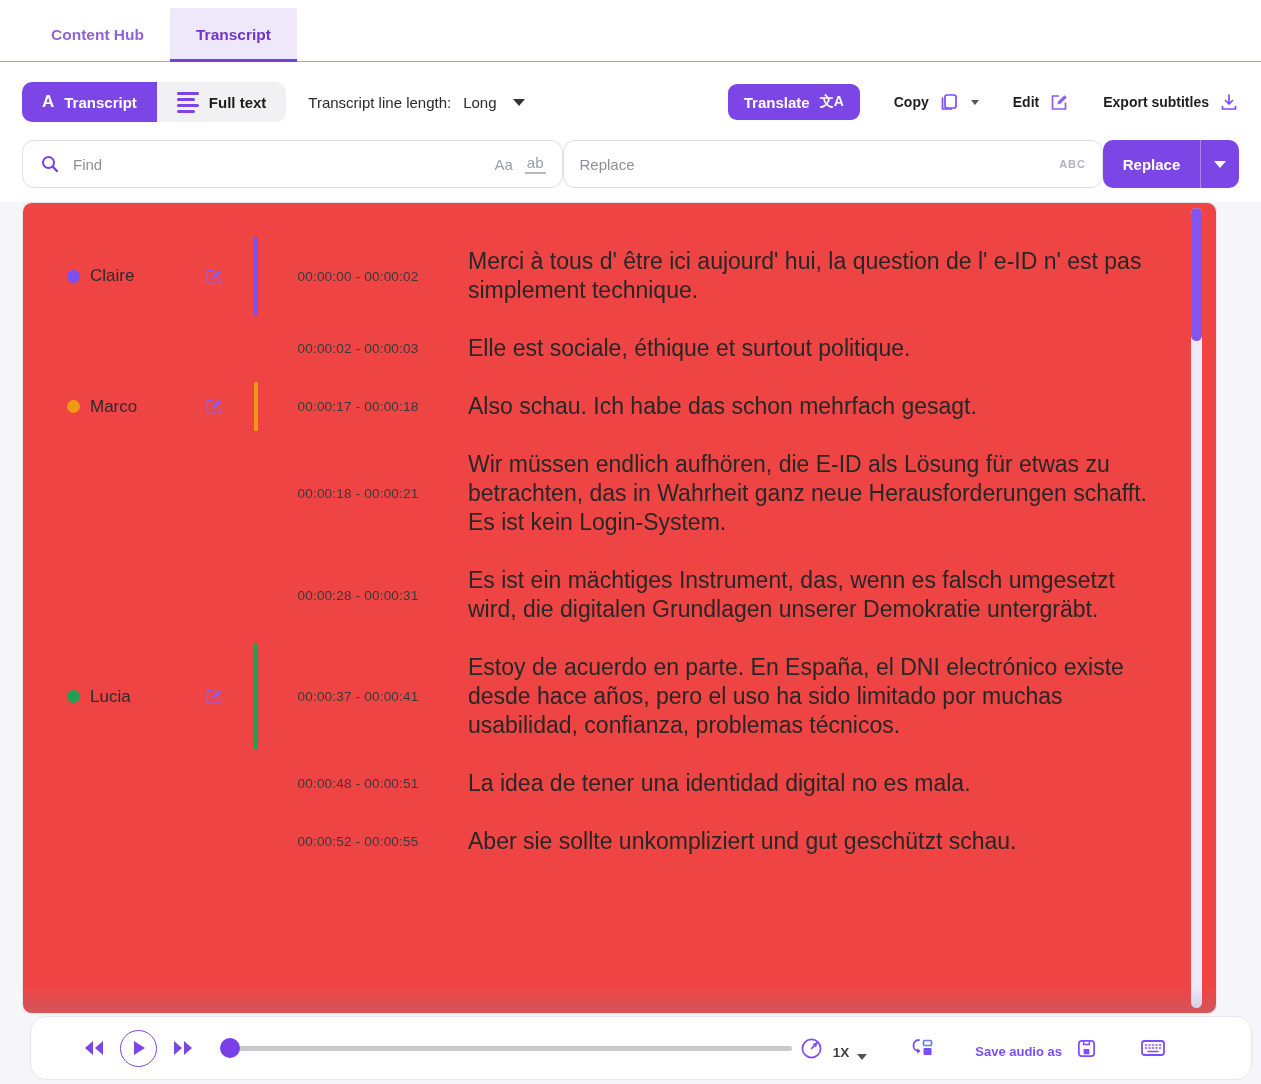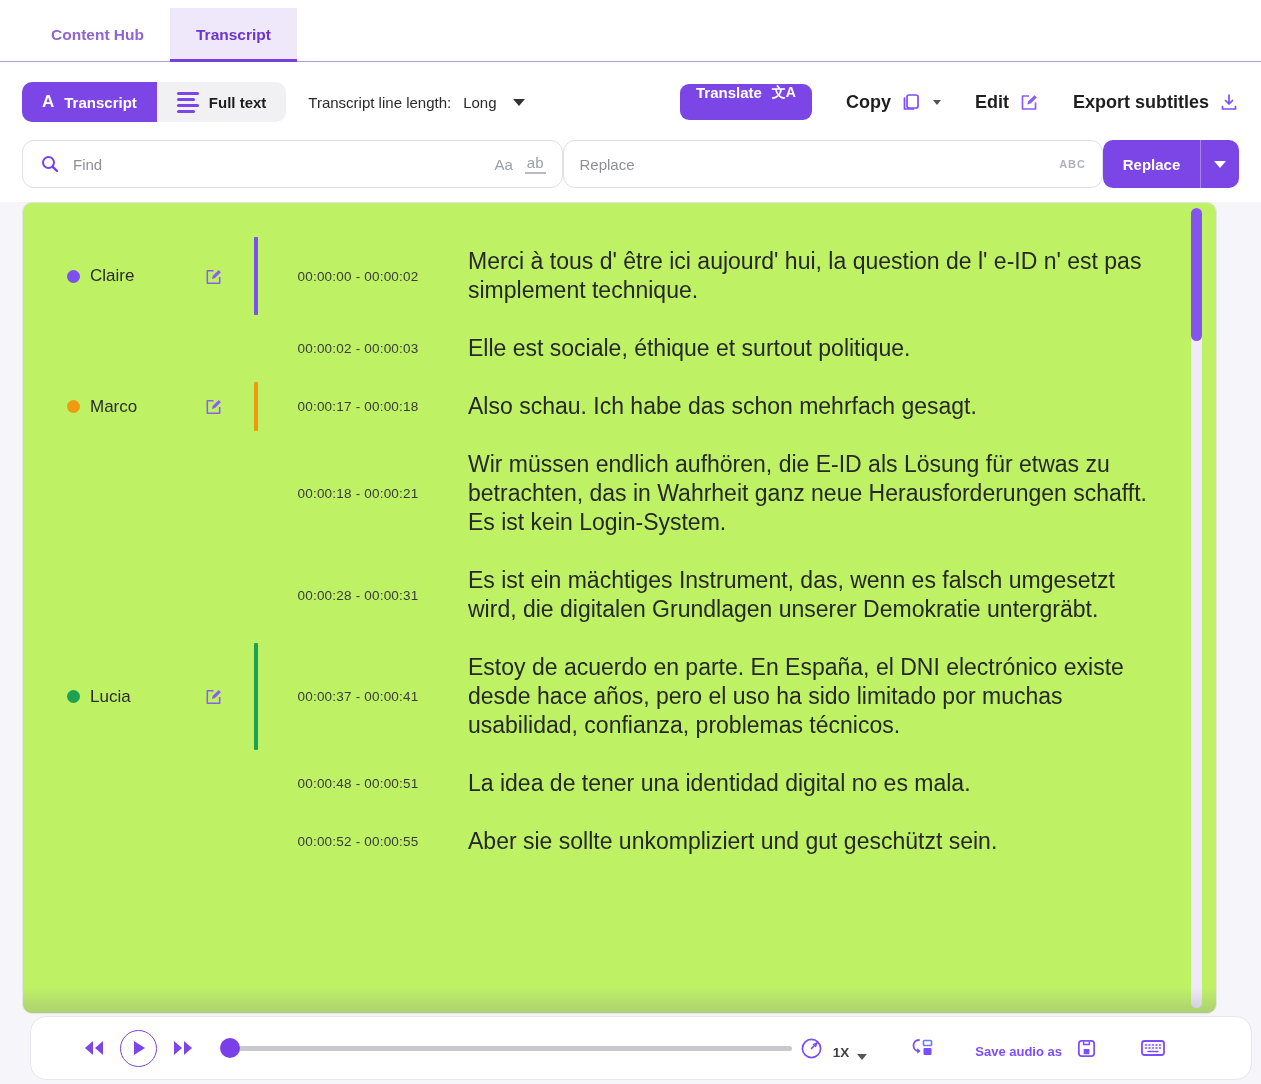--- a/index.html
+++ b/index.html
@@ -21,40 +21,40 @@
   .seg-btn.sel { background:#7c45e6; color:#fff; }
   .seg-btn.unsel { background:#f1f1f4; color:#1c1c1c; }
   .a-glyph { font-size:17px; font-weight:bold; }
   .lines-icon { display:inline-flex; flex-direction:column; gap:3px; }
   .lines-icon i { display:block; height:3px; width:22px; background:#7c45e6; border-radius:2px; }
   .lines-icon i:nth-child(2){ width:18px; } .lines-icon i:nth-child(4){ width:18px; }
   .line-length { margin-left:22px; display:flex; align-items:center; gap:8px; font-size:15px; color:#2a2a2a; }
   .line-length .val { margin-left:4px; }
   .caret-down { width:0; height:0; border-left:6px solid transparent; border-right:6px solid transparent; border-top:7px solid #333; display:inline-block; margin-left:8px; }
   .toolbar-right { margin-left:auto; display:flex; align-items:center; gap:34px; }
-  .btn-primary { background:#7c45e6; color:#fff; border:none; border-radius:9px; height:36px; padding:0 16px; font-size:15px; font-weight:bold; display:flex; align-items:flex-start; gap:10px; cursor:pointer; font-family:inherit; }
-  .tool-link { display:flex; align-items:center; gap:10px; font-size:18px; font-weight:bold; color:#1e1e1e; cursor:pointer; }
+  .btn-primary { background:#7c45e6; color:#fff; border:none; border-radius:9px; height:36px; padding:0 16px; font-size:15px; font-weight:bold; display:flex; align-items:center; gap:10px; cursor:pointer; font-family:inherit; }
+  .tool-link { display:flex; align-items:center; gap:10px; font-size:14px; font-weight:bold; color:#1e1e1e; cursor:pointer; }
   .mini-caret { width:0; height:0; border-left:4px solid transparent; border-right:4px solid transparent; border-top:5px solid #555; display:inline-block; margin-left:2px; }
 
   
   .find-row { background:#fff; display:flex; align-items:stretch; padding:0 22px 14px 22px; }
   .input-box { background:#fff; border:1px solid #dfdfe6; border-radius:12px; height:48px; flex:1; display:flex; align-items:center; padding:0 16px; gap:12px; }
   .input-box input { border:none; outline:none; flex:1; font-size:15px; font-family:inherit; color:#333; background:transparent; }
   .input-box input::placeholder { color:#8f8f98; }
   .ghost-ic { color:#9aa0a8; font-size:15px; cursor:pointer; }
   .ab-ic { border-bottom:2px solid #b9b9c2; padding:0 2px 1px 2px; }
   .abc-ic { font-size:11px; font-weight:bold; letter-spacing:1px; color:#b2b2bc; cursor:pointer; }
   .replace-split { display:flex; border-radius:10px; overflow:hidden; height:48px; flex:0 0 136px; cursor:pointer; }
   .replace-main { background:#7c45e6; color:#fff; font-size:15px; font-weight:bold; display:flex; align-items:center; justify-content:center; flex:1; border-right:1px solid rgba(255,255,255,.35); }
   .replace-caret { background:#7c45e6; width:38px; display:flex; align-items:center; justify-content:center; }
   .replace-caret .caret-down { border-top-color:#fff; margin:0; border-left-width:6px; border-right-width:6px; }
 
   
   .panel-wrap { padding:0 44px 0 22px; }
-  .panel { position:relative; background:#bef264; border:1px solid #e4e4ea; border-radius:10px; height:812px; overflow:hidden; }
+  .panel { position:relative; background:#ef4444; border:1px solid #e4e4ea; border-radius:10px; height:812px; overflow:hidden; }
   .panel-inner { padding:44px 0 8px 0; }
   .panel::after { content:""; position:absolute; left:0; right:0; bottom:0; height:26px;
       background:linear-gradient(to bottom, rgba(130,130,145,0) 0%, rgba(130,130,145,0.30) 100%); pointer-events:none; }
   .scroll-track { position:absolute; top:5px; bottom:5px; right:14px; width:11px; border-radius:6px; background:#f0eafb; }
   .scroll-thumb { position:absolute; top:0; left:0; width:11px; height:133px; border-radius:6px; background:#8455ec; cursor:grab; }
 
   .seg-row { display:grid; grid-template-columns:191px 4px 200px 1fr; align-items:center; margin:0 56px 29px 40px; }
   .speaker-cell { position:relative; display:flex; align-items:center; gap:10px; height:100%; }
   .dot { width:13px; height:13px; border-radius:50%; background:var(--c,#999); flex:0 0 auto; margin-left:4px; }
   .sname { font-size:17px; color:#2b2b2b; }
@@ -246,21 +246,21 @@
     <div class="seg-row">
       <div class="speaker-cell"></div>
             <div class="bar"></div>
       <div class="ts">00:00:48 - 00:00:51</div>
       <div class="txt">La idea de tener una identidad digital no es mala.</div>
     </div>
     <div class="seg-row">
       <div class="speaker-cell"></div>
             <div class="bar"></div>
       <div class="ts">00:00:52 - 00:00:55</div>
-      <div class="txt">Aber sie sollte unkompliziert und gut geschützt sein.</div>
+      <div class="txt">Aber sie sollte unkompliziert und gut geschützt schau.</div>
     </div>
   </div>
 
 
  </div>
  <div class="scroll-track">
    <div class="scroll-thumb"></div>
  </div>
 </div>
 </div>

